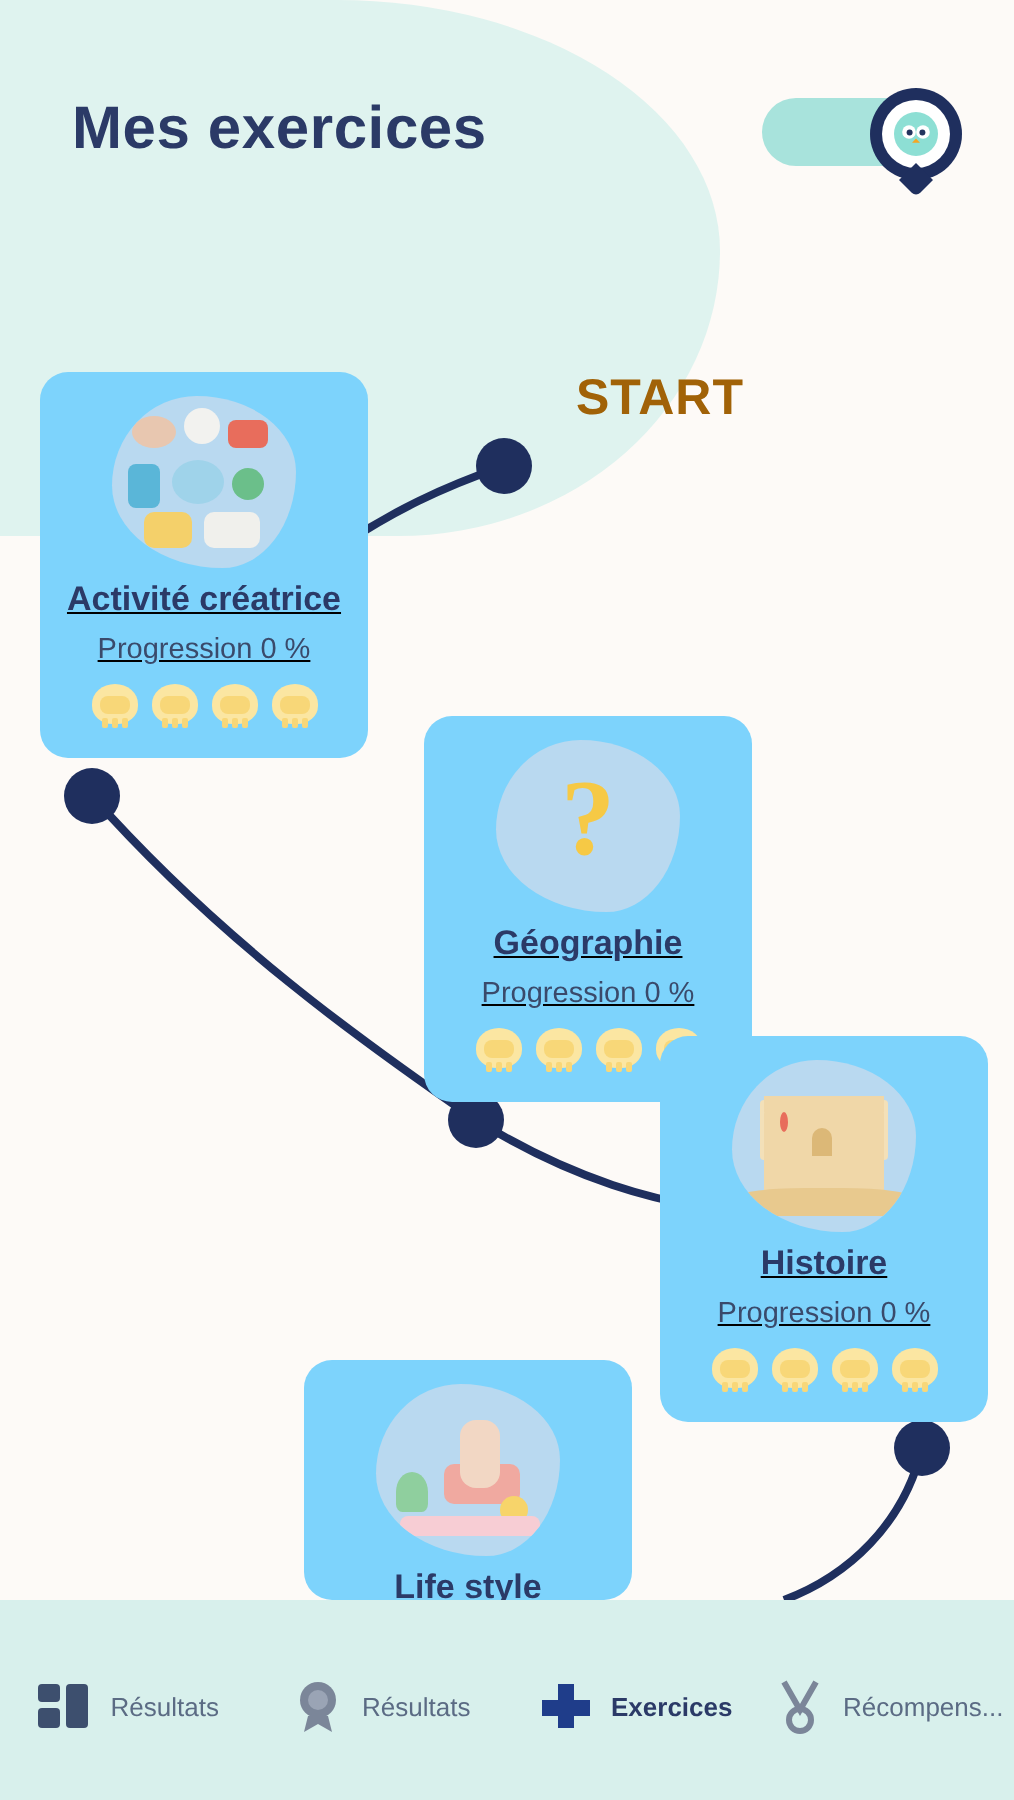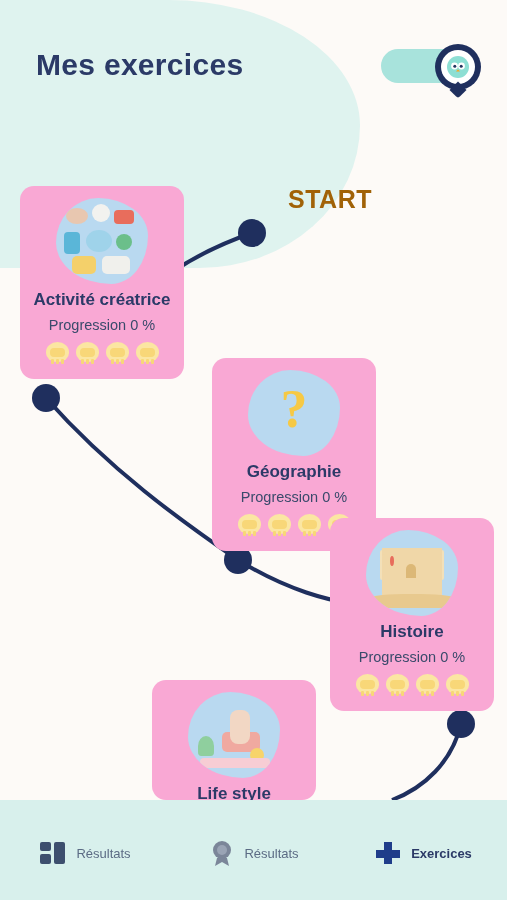--- a/index.html
+++ b/index.html
@@ -88,25 +88,26 @@
     font-size: 25px;
     font-weight: bold;
     color: #a16207;
     letter-spacing: 0.5px;
     z-index: 6;
   }
 
   
   .card {
     position: absolute;
-    background: #f9a8d4;
+    background: #7dd3fc;
     border-radius: 14px;
     z-index: 4;
     padding: 10px 12px 14px;
     text-align: center;
+    text-decoration: underline;
   }
   .card .thumb {
     width: 92px; height: 86px;
     margin: 2px auto 6px;
     position: relative;
   }
   .thumb-shape {
     position: absolute; inset: 0;
     background: #b9d9f0;
     border-radius: 46% 54% 40% 60% / 52% 44% 56% 48%;
@@ -468,16 +469,25 @@
 
     <div class="nav-item active">
       <div class="nav-icon">
         <svg width="30" height="28" viewBox="0 0 30 28">
           <path d="M11 3 h8 v8 h8 v8 h-8 v6 h-8 v-6 H3 v-8 h8 z" fill="#1f3d8a"></path>
         </svg>
       </div>
       <div class="nav-label">Exercices</div>
     </div>
 
+    <div class="nav-item">
+      <div class="nav-icon">
+        <svg width="28" height="28" viewBox="0 0 28 28">
+          <path d="M6 2 L14 16 L22 2" stroke="#7b8699" stroke-width="3" fill="none"></path>
+          <circle cx="14" cy="21" r="5.5" fill="none" stroke="#7b8699" stroke-width="3"></circle>
+        </svg>
+      </div>
+      <div class="nav-label">Récompens...</div>
+    </div>
 
 
   </div>
 </div>
 
 </body></html>

